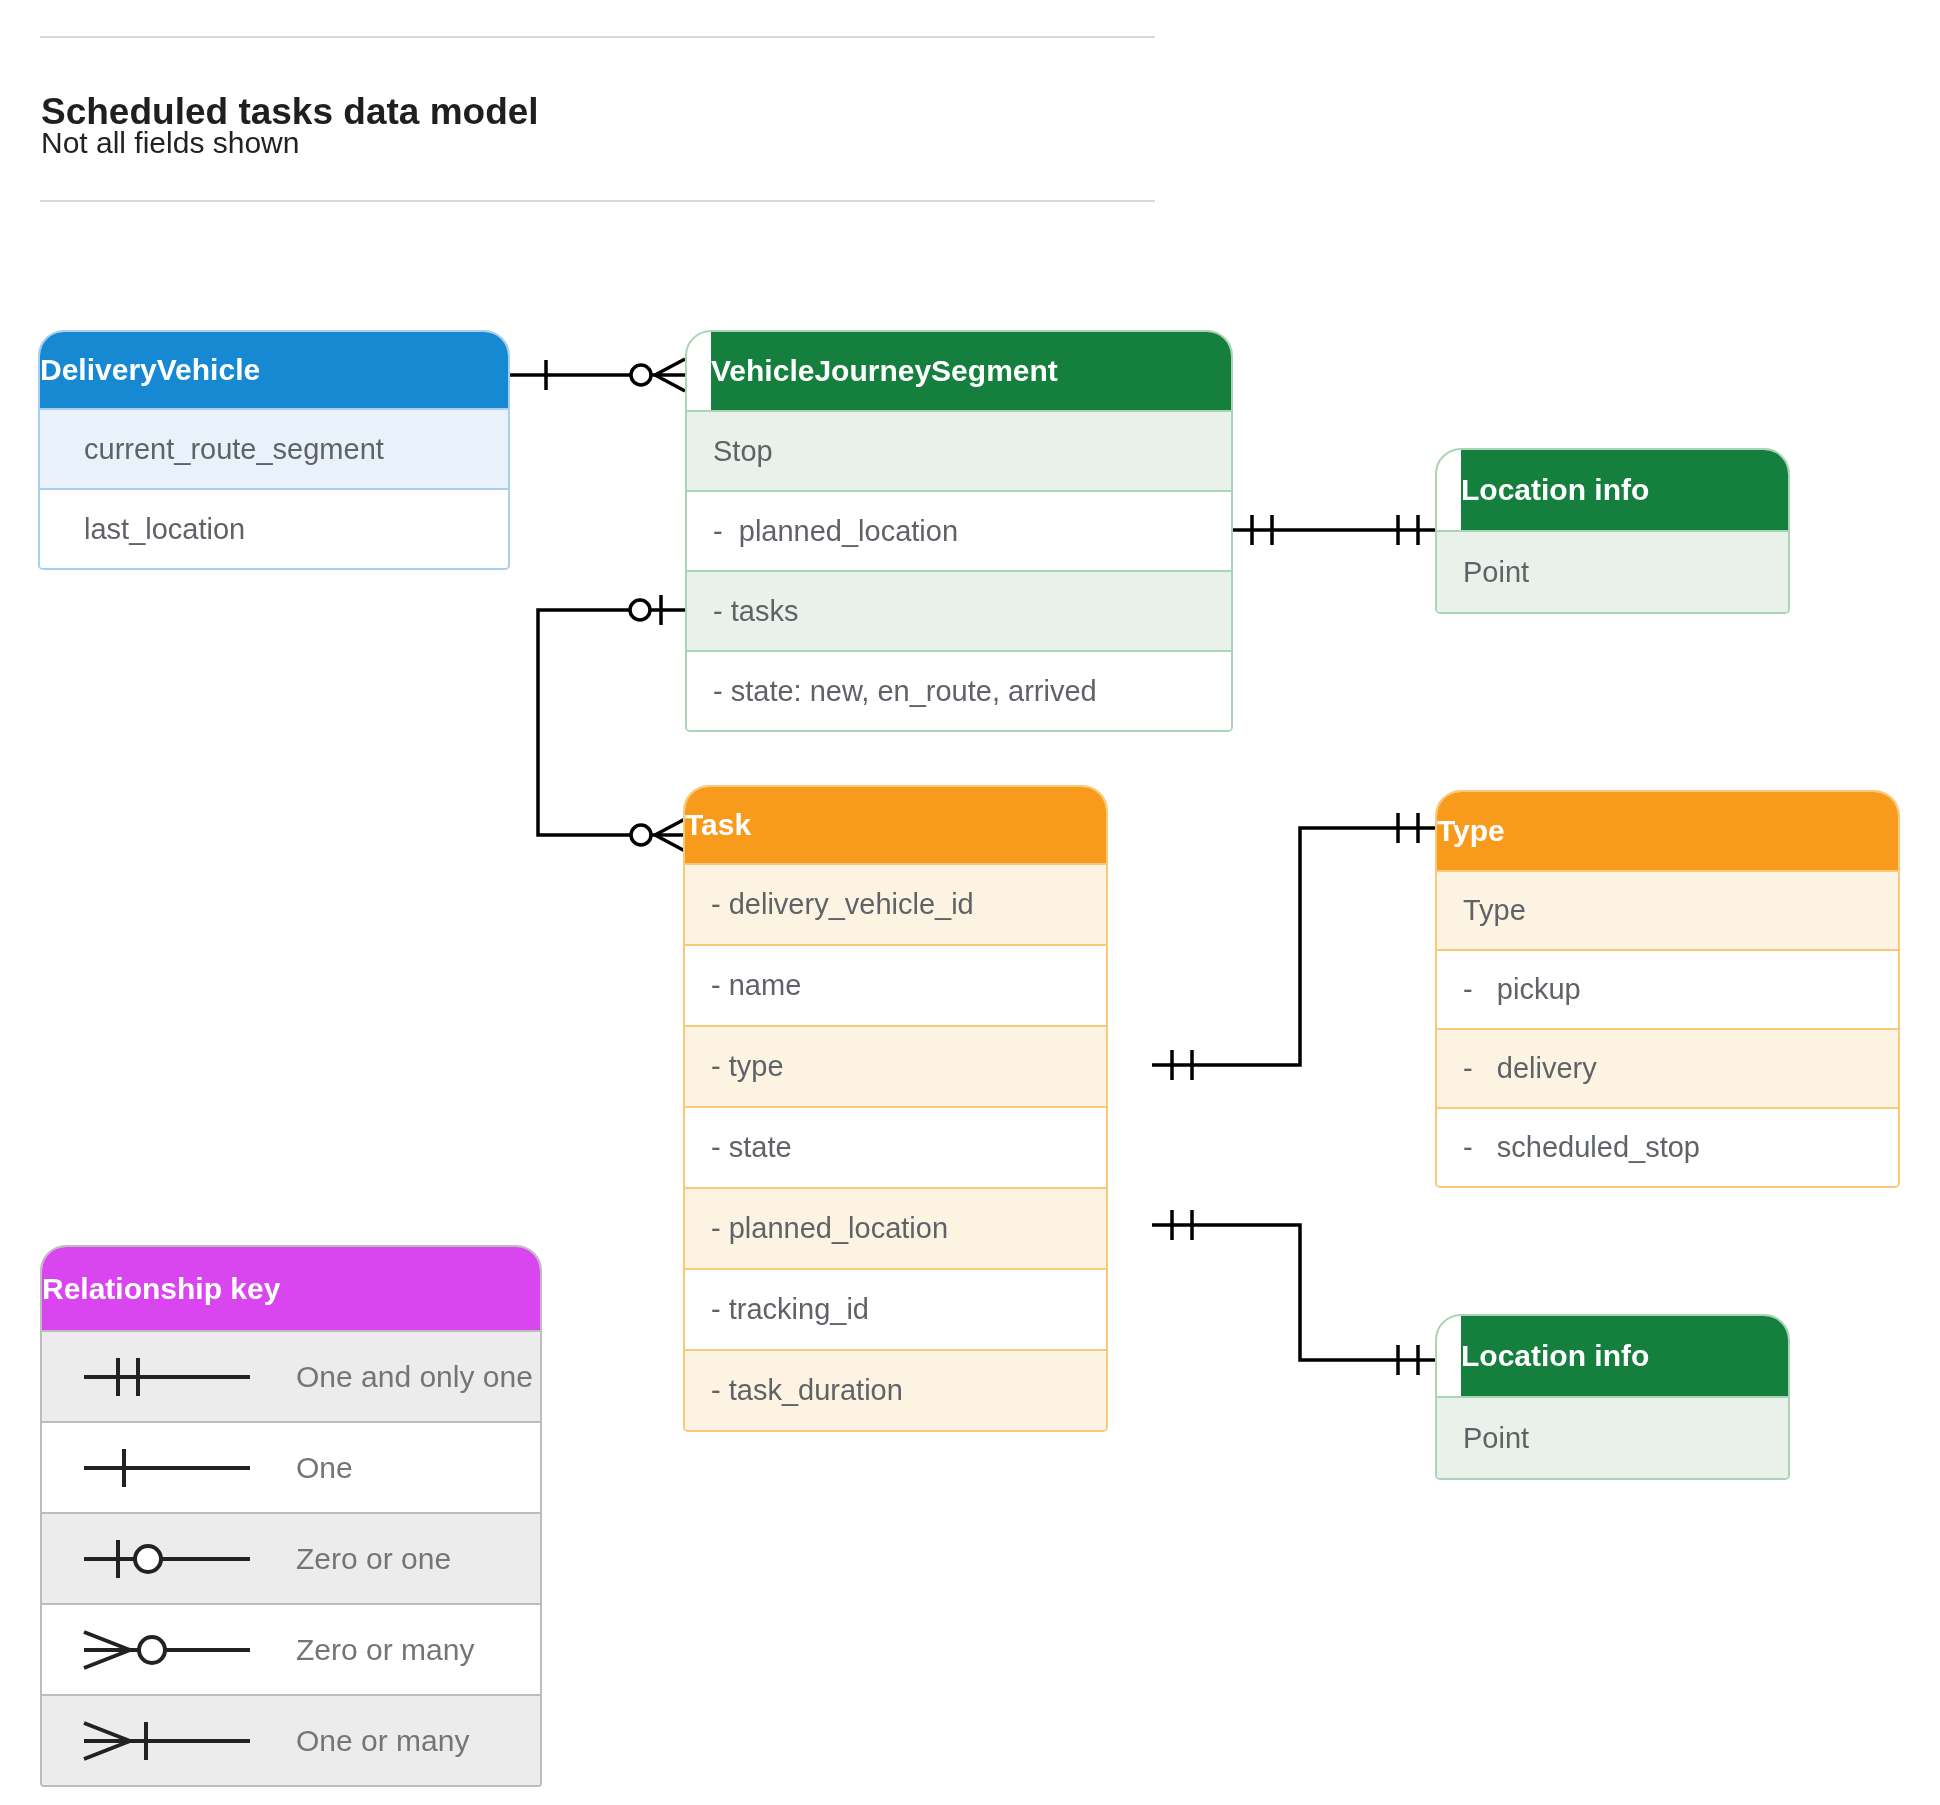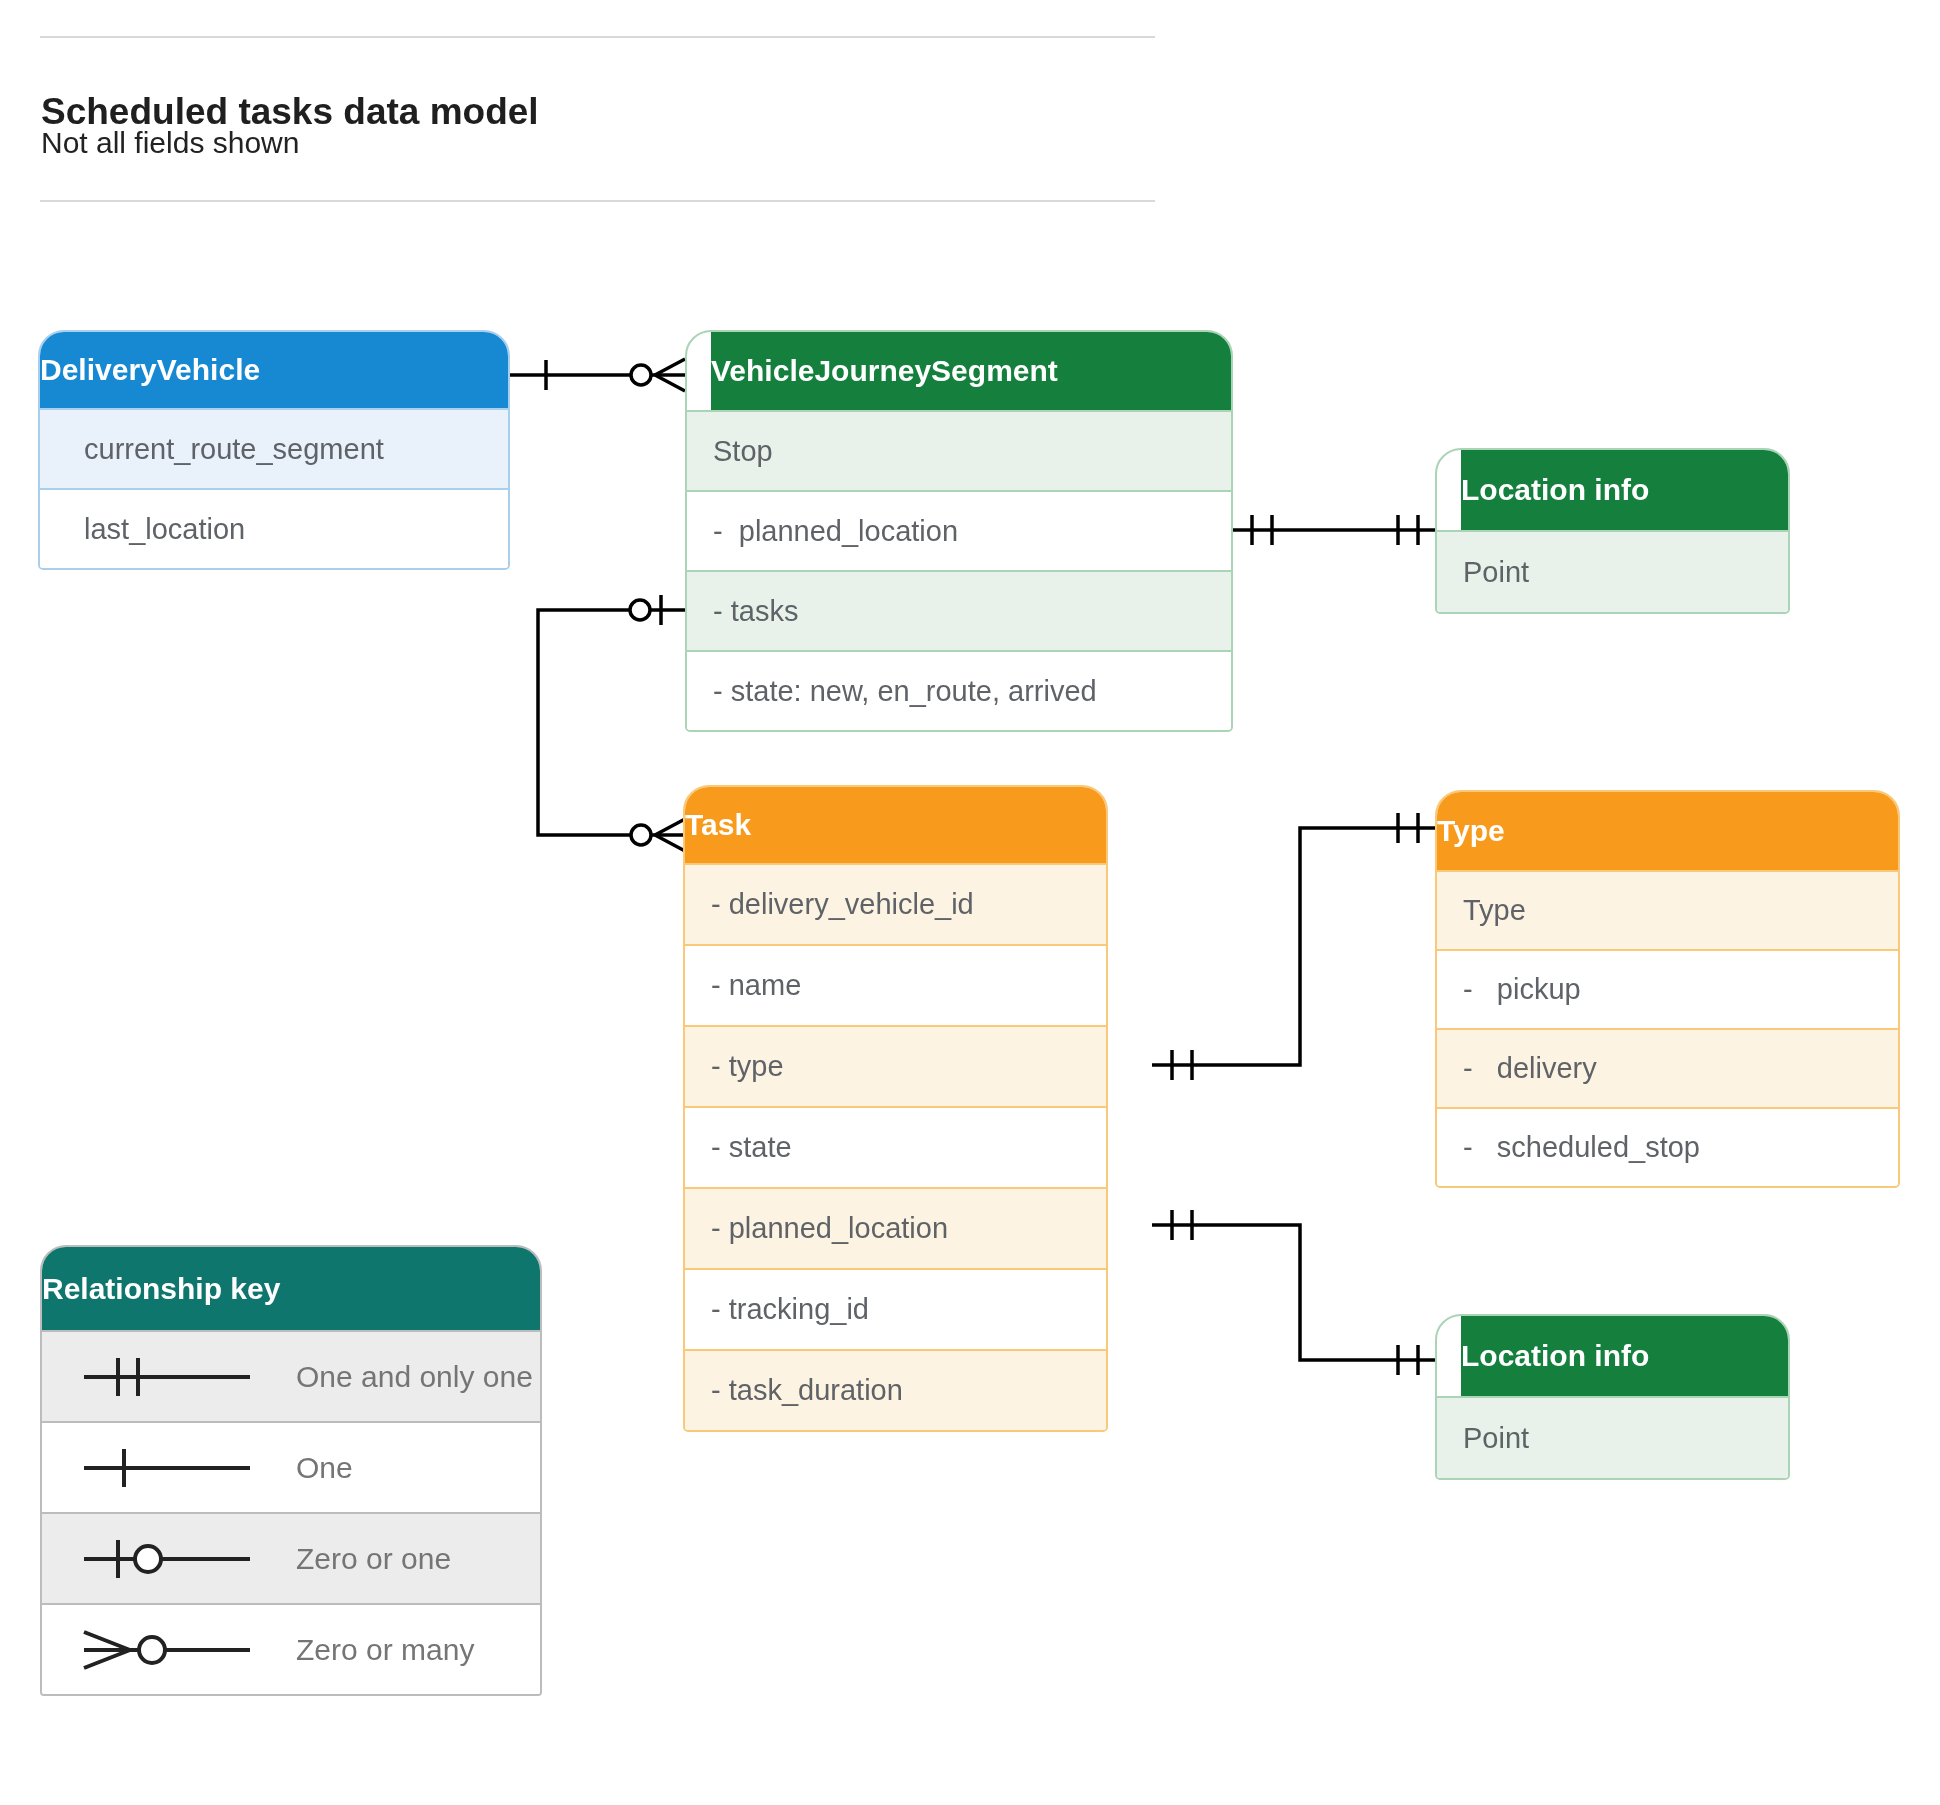--- a/index.html
+++ b/index.html
@@ -39,21 +39,21 @@
   .t-green .hdr{background:#15803d;margin-left:24px;}
   .t-green .rows .row{border-top-color:#abd4b7;}
   .t-green .rows .row:nth-child(odd){background:#e8f2ea;}
   
   .t-orange{border-color:#f9c878;}
   .t-orange .hdr{background:#f89b1d;}
   .t-orange .rows .row{border-top-color:#f9c878;}
   .t-orange .rows .row:nth-child(odd){background:#fdf3e2;}
   
   .t-gray{border-color:#bcbcbc;border-radius:26px 26px 4px 4px;}
-  .t-gray .hdr{background:#0f766e;}
+  .t-gray .hdr{background:#d946ef;}
   .t-gray .rows .row{border-top-color:#bcbcbc;color:#757575;font-size:30px;padding-left:24px;}
   .t-gray .rows .row:nth-child(odd){background:#ececec;}
   
   .e-dv .hdr{height:76px}   .e-dv .row{height:80px}
   .e-vjs .hdr{height:78px}  .e-vjs .row{height:80px}
   .e-loc .hdr{height:80px}  .e-loc .row{height:82px}
   .e-task .hdr{height:76px} .e-task .row{height:81px}
   .e-type .hdr{height:78px} .e-type .row{height:79px}
   .e-key .hdr{height:83px}  .e-key .row{height:91px}
   .row.indent{padding-left:48px;}
@@ -249,14 +249,24 @@
     <div class="row">
       <span class="key-symbol">
         <svg class="ksvg" width="178" height="60" viewBox="0 0 178 60" stroke="#222222" stroke-width="4" fill="none">
           <line x1="6" y1="30" x2="172" y2="30"></line>
             <path d="M52,30 L6,12 M52,30 L6,48"></path>
             <circle cx="74" cy="30" r="13" fill="#ffffff"></circle>
         </svg>
       </span>
       <span class="key-label">Zero or many</span>
     </div>
+    <div class="row">
+      <span class="key-symbol">
+        <svg class="ksvg" width="178" height="60" viewBox="0 0 178 60" stroke="#222222" stroke-width="4" fill="none">
+          <line x1="6" y1="30" x2="172" y2="30"></line>
+            <path d="M52,30 L6,12 M52,30 L6,48"></path>
+            <line x1="68" y1="11" x2="68" y2="49"></line>
+        </svg>
+      </span>
+      <span class="key-label">One or many</span>
+    </div>
   </div>
 </div>
 
 </body></html>

